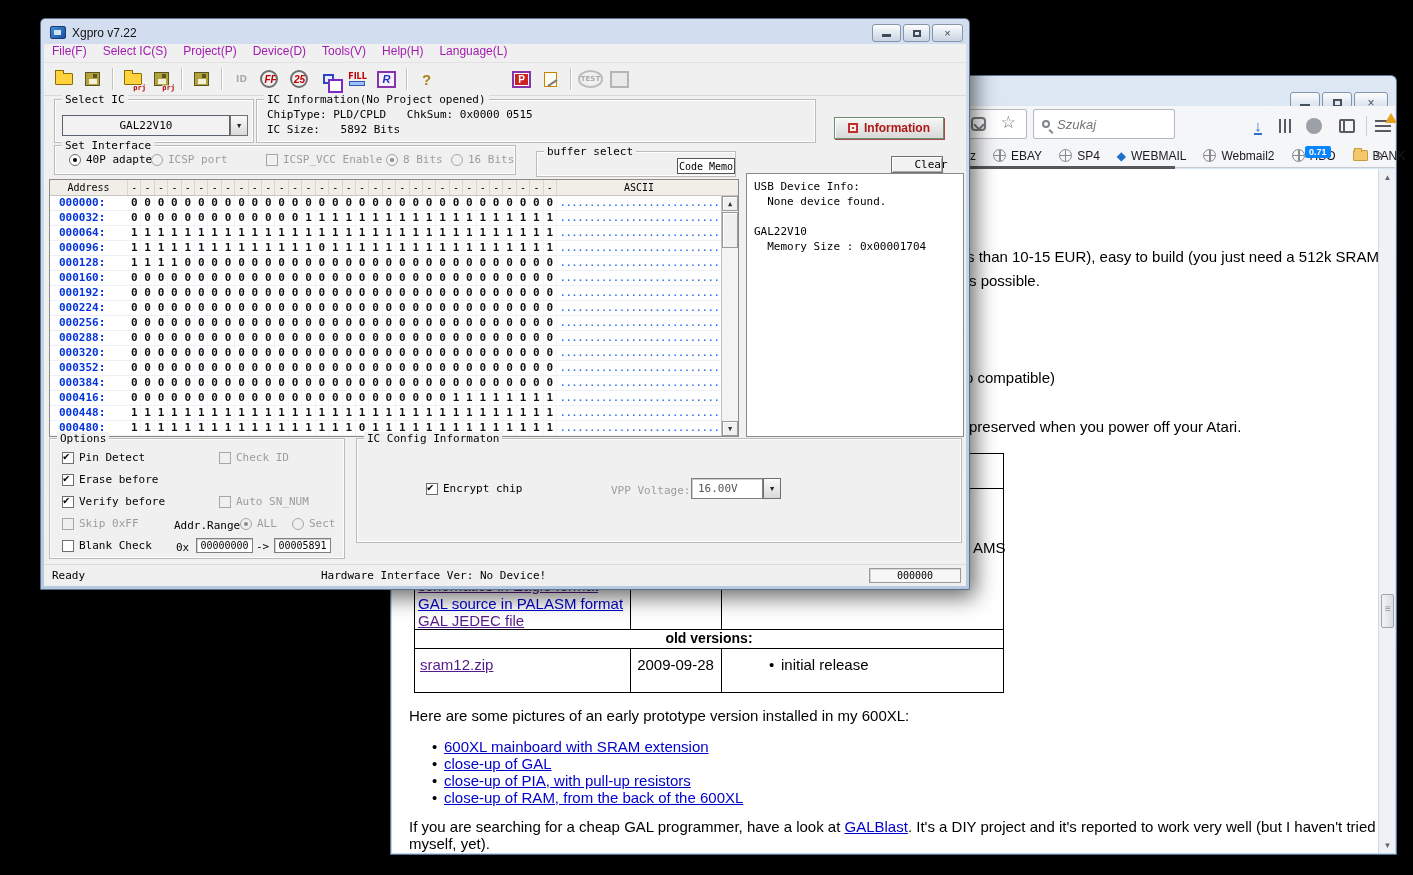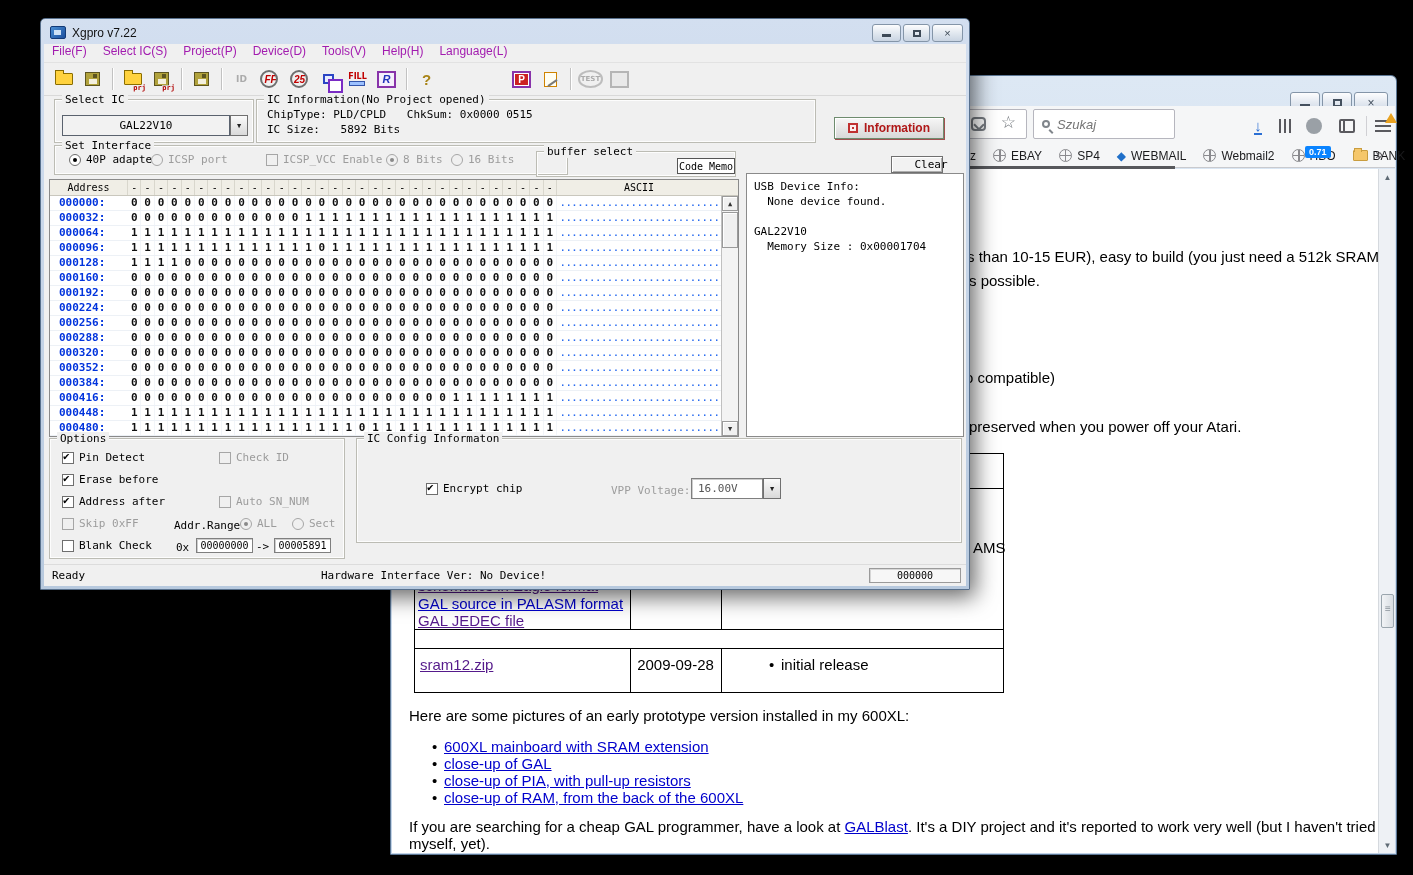--- a/index.html
+++ b/index.html
@@ -285,20 +285,21 @@
     <div class="tline" style="left:238px; top:284px; width:1px; height:176px;"></div>
     <div class="tline" style="left:238px; top:479px; width:1px; height:44px;"></div>
     <div class="tline" style="left:329px; top:284px; width:1px; height:176px;"></div>
     <div class="tline" style="left:329px; top:479px; width:1px; height:44px;"></div>
 
     <div id="tbl-links">
         <a class="weblink frag lk-vis" style="left: 26px; top: 408px;">schematics in Eagle format</a>
         <a class="weblink frag lk-new" style="left: 26px; top: 425.5px;">GAL source in PALASM format</a>
         <a class="weblink frag lk-vis" style="left: 26px; top: 443px;">GAL JEDEC file</a>
       </div>
+    <div class="frag" style="left:22px; top:461px; width:590px; text-align:center; font-weight:bold; font-size:14px;">old versions:</div>
     <a class="weblink lk-vis frag" style="left:28px; top:487px;">sram12.zip</a>
     <div class="frag" style="left:238px; top:487px; width:91px; text-align:center;">2009-09-28</div>
     <div class="bullet-item" style="left:389px; top:487px;">initial release</div>
 
     <div class="frag" style="left:17px; top:538px;">Here are some pictures of an early prototype version installed in my 600XL:</div>
     <div id="pic-list">
         <div class="bullet-item" style="left: 52px; top: 569px;"><a class="weblink lk-new">600XL mainboard with SRAM extension</a></div>
         <div class="bullet-item" style="left: 52px; top: 586px;"><a class="weblink lk-new">close-up of GAL</a></div>
         <div class="bullet-item" style="left: 52px; top: 603px;"><a class="weblink lk-new">close-up of PIA, with pull-up resistors</a></div>
         <div class="bullet-item" style="left: 52px; top: 620px;"><a class="weblink lk-new">close-up of RAM, from the back of the 600XL</a></div>
@@ -428,21 +429,21 @@
         <span>IC Size:</span>
         <span style="margin-left:14px;">5892 Bits</span>
       </div>
     </div>
 
     <div class="info-btn" style="left:790px; top:21px; width:110px; height:22px;">
       <span class="chip-glyph"></span>
       <span>Information</span>
     </div>
 
-    <div class="groupbox" style="left:10px; top:49px; width:514px; height:30px;">
+    <div class="groupbox" style="left:10px; top:49px; width:462px; height:30px;">
       <span class="gb-label">Set Interface</span>
     </div>
     <div class="ctrl" style="left:25px; top:57px;">
       <span class="radio sel"></span>
       <span>40P adapter</span>
     </div>
     <div class="ctrl" style="left:107px; top:57px;">
       <span class="radio disabled"></span>
       <span class="dis">ICSP port</span>
     </div>
@@ -1137,21 +1138,21 @@
     <div class="ctrl" style="left:175px; top:355px;">
       <span class="cb disabled"></span>
       <span class="dis">Check ID</span>
     </div>
     <div class="ctrl" style="left:18px; top:377px;">
       <span class="cb checked"></span>
       <span>Erase before</span>
     </div>
     <div class="ctrl" style="left:18px; top:399px;">
       <span class="cb checked"></span>
-      <span>Address after</span>
+      <span>Verify before</span>
     </div>
     <div class="ctrl" style="left:175px; top:399px;">
       <span class="cb disabled"></span>
       <span class="dis">Auto SN_NUM</span>
     </div>
     <div class="ctrl" style="left:18px; top:421px;">
       <span class="cb disabled"></span>
       <span class="dis">Skip 0xFF</span>
     </div>
     <div class="ctrl" style="left:130px; top:423px;">

